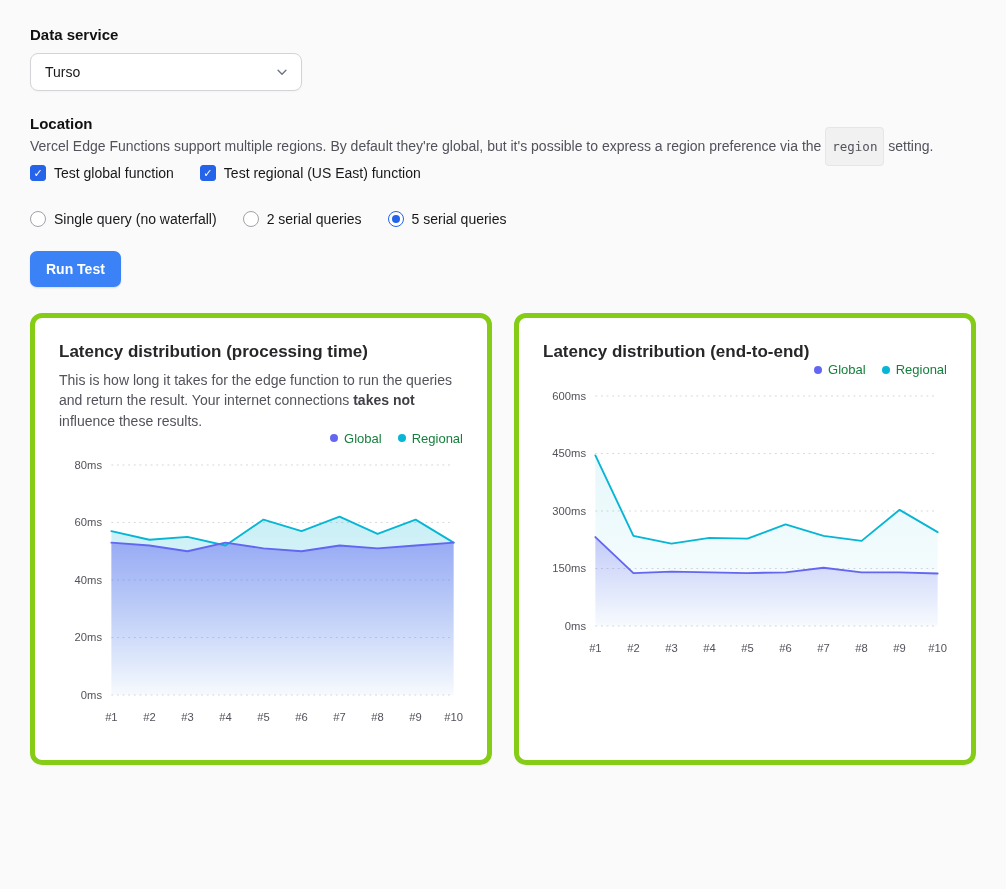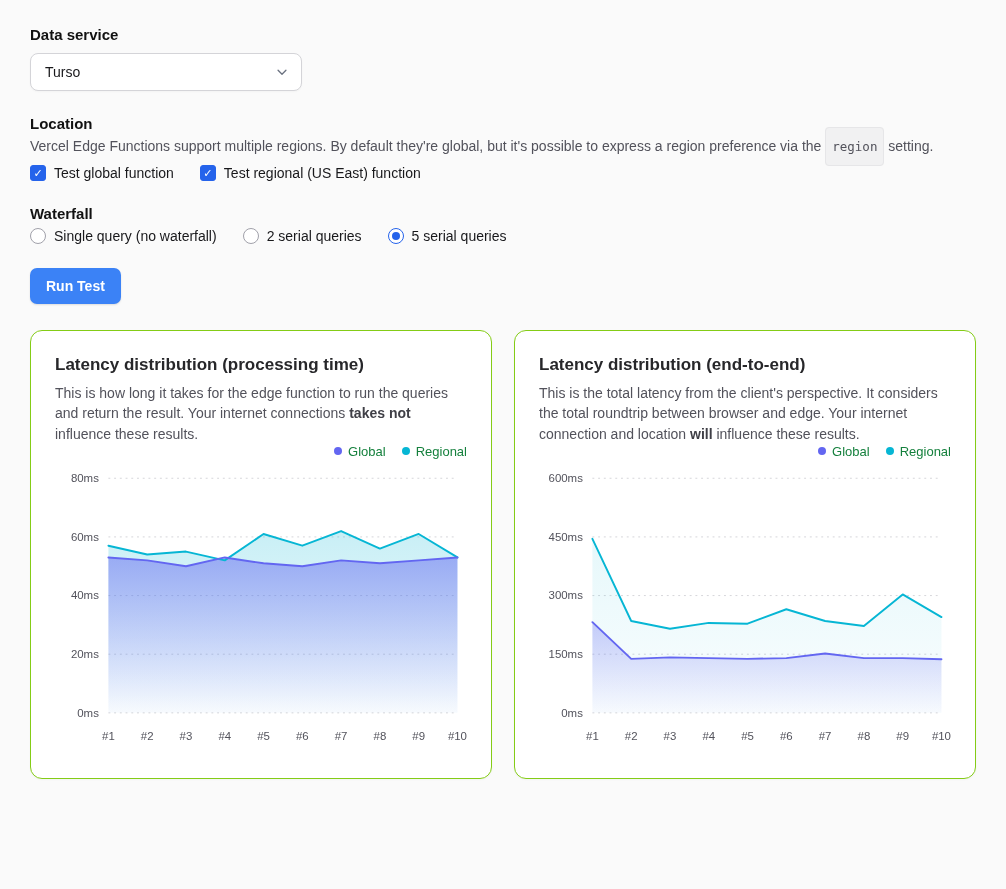--- a/index.html
+++ b/index.html
@@ -112,21 +112,21 @@
   }
   
   .cards {
     margin-top: 26px;
     display: grid;
     grid-template-columns: 1fr 1fr;
     gap: 22px;
   }
   .card {
     background: #ffffff;
-    border: 1px solid #84cc16;
+    border: 5px solid #84cc16;
     border-radius: 12px;
     padding: 24px 24px 18px 24px;
     box-shadow: 0 1px 2px rgba(0,0,0,0.03);
   }
   .card-title {
     font-size: 17px;
     font-weight: 700;
     color: #27272a;
     margin: 0;
   }
@@ -183,21 +183,20 @@
       <span class="cb on">✓</span>
       <span>Test regional (US East) function</span>
     </label>
   </div>
 </div>
 
 <div class="spacer-lg"></div>
 
 
 <div>
-  <h2 class="section-heading">Waterfall</h2>
   <div class="control-row">
     <label class="control">
       <span class="radio">
           <span class="dot-inner"></span>
         </span>
       <span>Single query (no waterfall)</span>
     </label>
     <label class="control">
       <span class="radio">
           <span class="dot-inner"></span>
@@ -265,21 +264,20 @@
         <text x="259.33333333333337" y="290" text-anchor="middle" font-size="12" fill="#52525b">#6</text>
         <text x="300" y="290" text-anchor="middle" font-size="12" fill="#52525b">#7</text>
         <text x="340.6666666666667" y="290" text-anchor="middle" font-size="12" fill="#52525b">#8</text>
         <text x="381.3333333333333" y="290" text-anchor="middle" font-size="12" fill="#52525b">#9</text>
         <text x="422" y="290" text-anchor="middle" font-size="12" fill="#52525b">#10</text>
       </svg>
   </div>
 
   <div class="card">
     <h3 class="card-title">Latency distribution (end-to-end)</h3>
-    <p class="card-desc"><span>This is the total latency from the client's perspective. It considers the total roundtrip between browser and edge. Your internet connection and location </span><b>will</b><span> influence these results.</span></p>
     <div class="legend">
       <span class="legend-item">
         <span class="legend-dot" style="background: rgb(99, 102, 241);"></span>
         <span>Global</span>
       </span>
       <span class="legend-item">
         <span class="legend-dot" style="background: rgb(6, 182, 212);"></span>
         <span>Regional</span>
       </span>
     </div>

